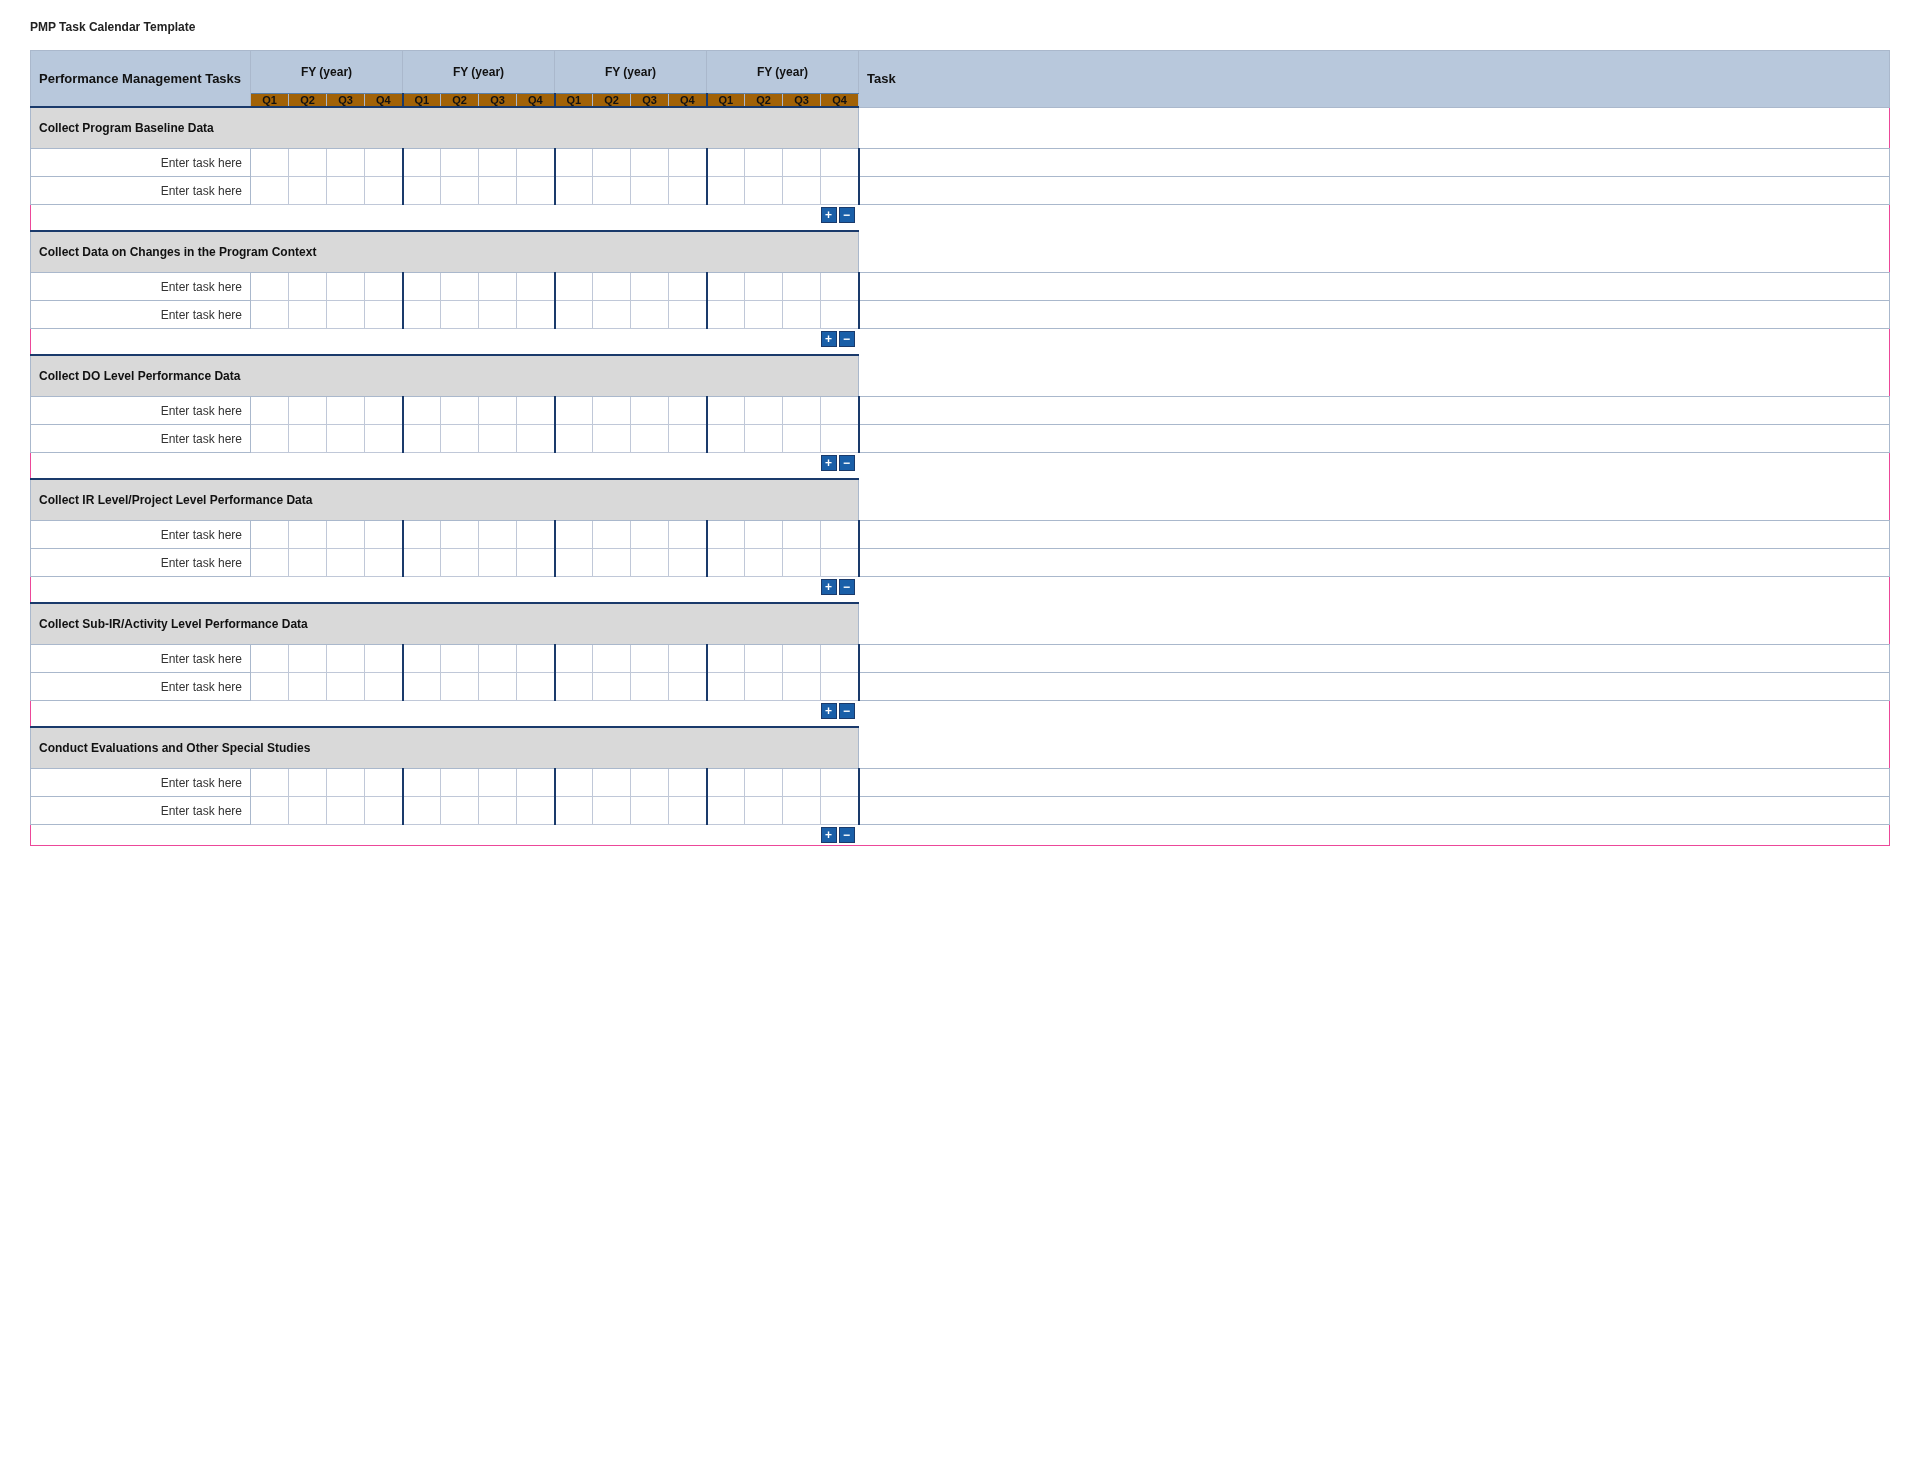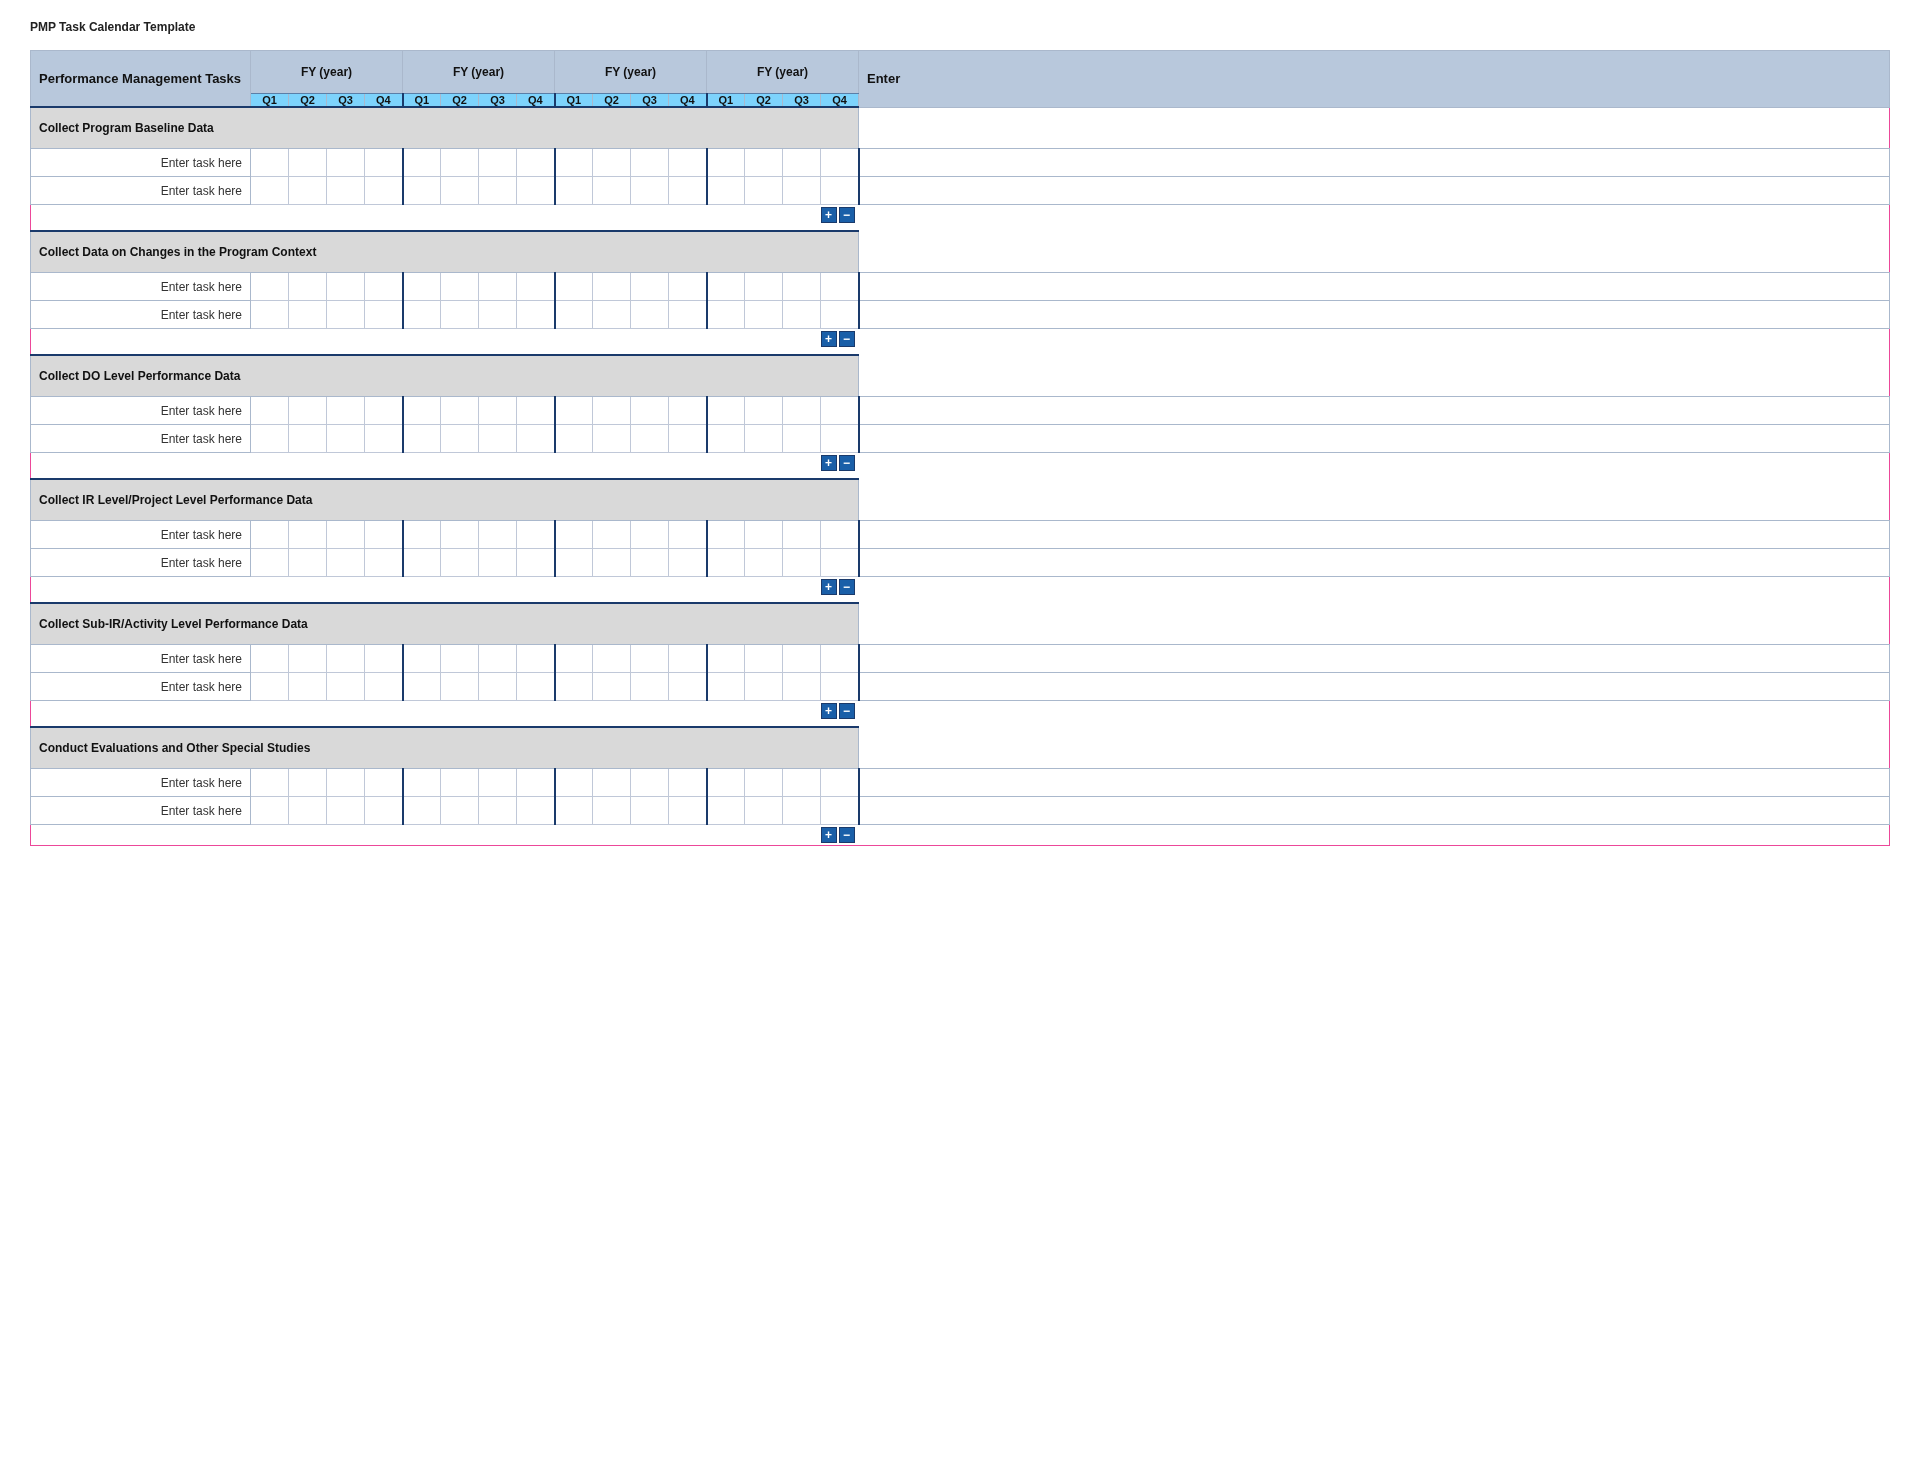--- a/index.html
+++ b/index.html
@@ -43,21 +43,21 @@
       font-size: 12px;
       padding: 14px 4px;
       border-bottom: 1px solid #5a7fa8;
     }
     .header-main.notes-col {
       text-align: left;
       padding: 6px 8px;
     }
     
     .header-quarter {
-      background: #7dd3fc;
+      background: #a16207;
       font-size: 11px;
       font-weight: bold;
       padding: 4px 2px;
       color: #111;
     }
     
     .section-header td {
       background: #d9d9d9;
       font-weight: bold;
       font-size: 12px;
@@ -152,21 +152,21 @@
     <col style="min-width:160px">
   </colgroup>
   <thead>
 
     <tr>
       <th class="header-main task-col" rowspan="2">Performance Management Tasks</th>
       <th class="header-main fy-col" colspan="4">FY  (year)</th>
       <th class="header-main fy-col header-fy-border" colspan="4">FY  (year)</th>
       <th class="header-main fy-col header-fy-border" colspan="4">FY  (year)</th>
       <th class="header-main fy-col header-fy-border" colspan="4">FY  (year)</th>
-      <th class="header-main notes-col" rowspan="2">Enter</th>
+      <th class="header-main notes-col" rowspan="2">Task</th>
     </tr>
 
     <tr>
 
       <th class="header-quarter">Q1</th>
       <th class="header-quarter">Q2</th>
       <th class="header-quarter">Q3</th>
       <th class="header-quarter">Q4</th>
 
       <th class="header-quarter fy-border-left">Q1</th>

